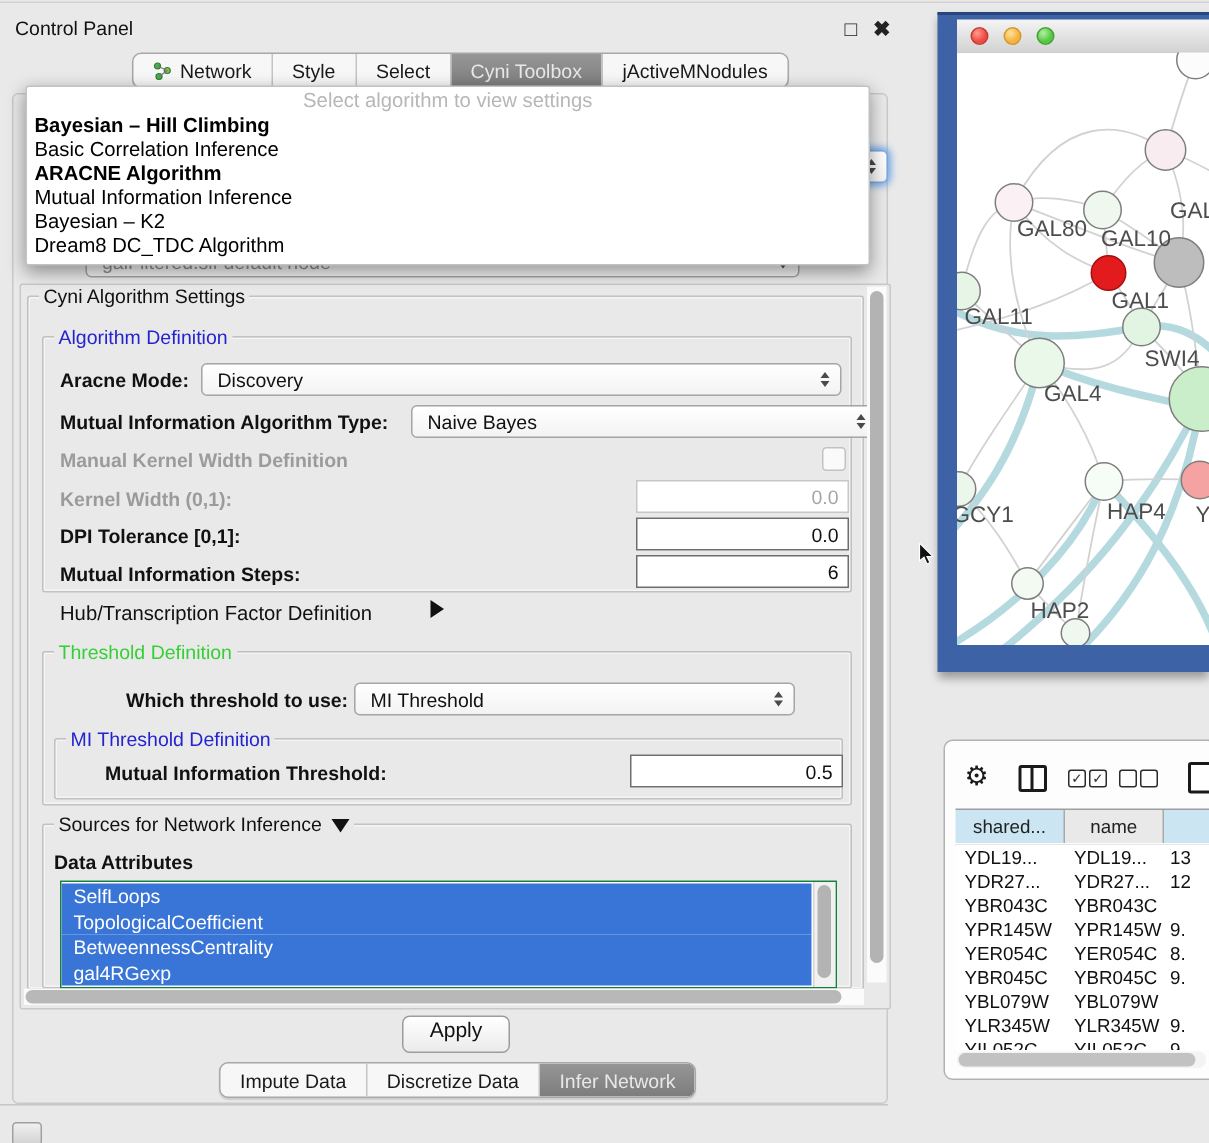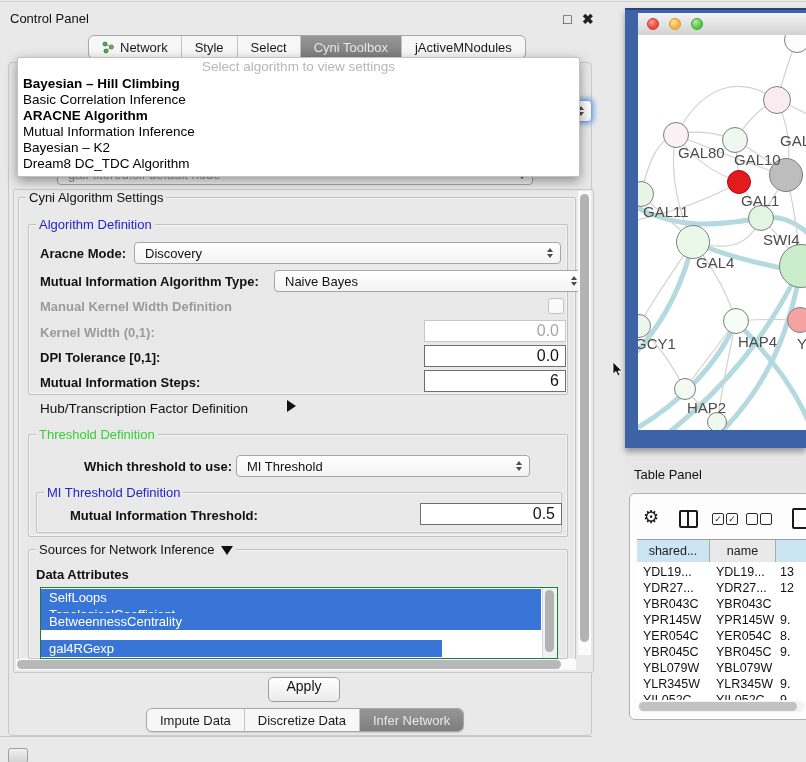--- a/index.html
+++ b/index.html
@@ -23,21 +23,21 @@
   
   .frame{position:absolute;border:1px solid #c9c9c9;border-radius:4px;background:#e9e9e9;}
 
   
   .combo{position:absolute;background:linear-gradient(#ffffff,#f3f3f3);border:1px solid #a6a6a6;border-radius:4px;display:flex;align-items:center;font-size:13px;color:#111;padding:0 24px 0 10px;height:22px;box-sizing:border-box;}
   .stepper{position:absolute;right:7px;top:50%;transform:translateY(-50%);display:flex;flex-direction:column;gap:2px;}
   .tri-up{width:0;height:0;border-left:3.5px solid transparent;border-right:3.5px solid transparent;border-bottom:4.5px solid #4a4a4a;}
   .tri-dn{width:0;height:0;border-left:3.5px solid transparent;border-right:3.5px solid transparent;border-top:4.5px solid #4a4a4a;}
 
   
-  .field{position:absolute;background:#fff;border:1px solid #6e6e6e;font-size:16px;color:#111;display:flex;align-items:center;justify-content:flex-end;padding-right:6px;height:22px;box-sizing:border-box;}
+  .field{position:absolute;background:#fff;border:1px solid #6e6e6e;font-size:13px;color:#111;display:flex;align-items:center;justify-content:flex-end;padding-right:6px;height:22px;box-sizing:border-box;}
   .field.off{border-color:#c7c7c7;color:#a6a6a6;}
 
   
   .tgroup{position:absolute;border:1px solid #c1c1c1;border-radius:2px;box-shadow:inset 0 0 0 1px rgba(255,255,255,.55);}
   .gtitle{position:absolute;font-size:13px;color:#111;background:#e9e9e9;padding:0 3px;white-space:nowrap;}
   .t-blue{color:#2323cf;}
   .t-green{color:#36cf36;}
 
   .arrow-right{display:inline-block;width:0;height:0;border-top:6px solid transparent;border-bottom:6px solid transparent;border-left:9px solid #111;}
   .arrow-down{display:inline-block;width:0;height:0;border-left:6px solid transparent;border-right:6px solid transparent;border-top:9px solid #111;vertical-align:middle;margin-left:6px;}
@@ -205,22 +205,22 @@
       <span>0.5</span>
     </div>
 
   <div class="tgroup" style="left:28px;top:549px;width:538px;height:108px;"></div>
   <div class="gtitle" style="left:36px;top:542px;"><span>Sources for Network Inference</span><span class="arrow-down"></span></div>
   <div class="lbl b" style="left:36px;top:567px;">Data Attributes</div>
 
   <div class="attr-list" style="left:40px;top:587px;width:516px;height:70px;">
     <div class="attr-item" style="top:1px;width:500px;">SelfLoops</div>
     <div class="attr-item" style="top:18px;width:500px;">TopologicalCoefficient</div>
-    <div class="attr-item" style="top:25px;width:500px;">BetweennessCentrality</div>
-    <div class="attr-item" style="top:52px;width:401px;">gal4RGexp</div>
+    <div class="attr-item" style="top:35px;width:500px;">BetweennessCentrality</div>
+    <div class="attr-item" style="top:52px;width:500px;">gal4RGexp</div>
     <div class="vscroll" style="right:0;top:0;width:14px;height:70px;">
       <div class="vthumb" style="left:2px;top:2px;width:9px;height:62px;"></div>
     </div>
   </div>
 
   <div class="vscroll" style="left:578px;top:191px;width:13px;height:464px;border-left:none;background:#fbfbfb;">
     <div class="vthumb" style="left:2px;top:3px;width:9px;height:448px;"></div>
   </div>
   <div class="hscroll" style="left:16px;top:659px;width:560px;height:11px;background:#fbfbfb;">
     <div class="hthumb" style="left:1px;top:1px;width:544px;height:9px;"></div>
@@ -319,23 +319,20 @@
       <div class="nlabel" style="left:5px;top:168px;">GAL11</div>
       <div class="nlabel" style="left:125px;top:196px;">SWI4</div>
       <div class="nlabel" style="left:58px;top:219px;">GAL4</div>
       <div class="nlabel" style="left:-3px;top:300px;">GCY1</div>
       <div class="nlabel" style="left:100px;top:298px;">HAP4</div>
       <div class="nlabel" style="left:159px;top:300px;">Y</div>
       <div class="nlabel" style="left:49px;top:364px;">HAP2</div>
     </div>
   </div>
 
-  <div class="tp-bar">
-    <div class="lbl" style="left:9px;top:9px;position:absolute;">Table Panel</div>
-  </div>
 
   <div class="tablewin">
 
     <div class="abs" style="left:13px;top:14px;font-size:18px;line-height:18px;color:#1a1a1a;">⚙</div>
     <div class="abs" style="left:49px;top:16px;width:15px;height:14px;border:2px solid #1a1a1a;border-radius:2px;">
       <div style="position:absolute;left:6px;top:0;width:2px;height:14px;background:#1a1a1a;"></div>
     </div>
     <div class="ckbox" style="left:82px;top:19px;">✓</div>
     <div class="ckbox" style="left:96px;top:19px;">✓</div>
     <div class="ckbox" style="left:116px;top:19px;"></div>

